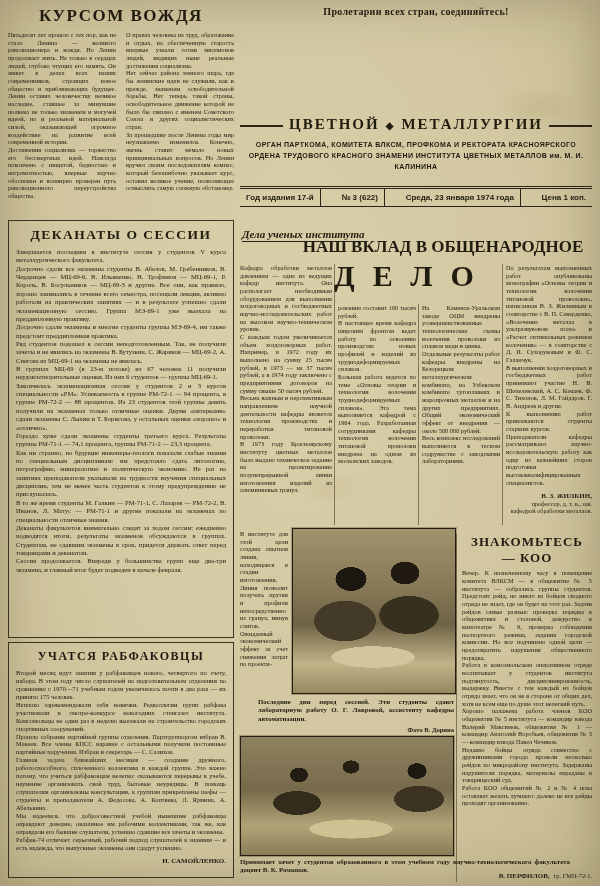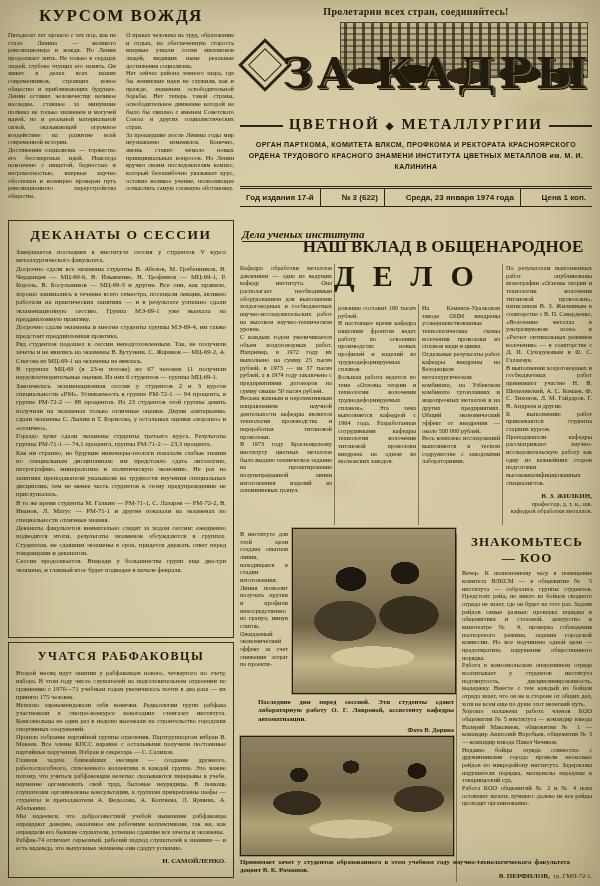--- a/index.html
+++ b/index.html
@@ -120,26 +120,20 @@
     <h1 class="kursom-title">КУРСОМ ВОЖДЯ</h1>
     <div class="kursom-body tinytext">Пятьдесят лет прошло с тех пор, как не стало Ленина — великого революционера и вождя. Но Ленин продолжает жить. Не только в сердцах людей, глубоко чтущих его память. Он живет в делах всех наших современников, строящих новое общество и приближающих будущее. Ленин оставил человечеству великое наследие, ставшее за минувшие полвека не только знаменем и могучей идеей, но и реальной материальной силой, оказывающей огромное воздействие на развитие всей современной истории.
 Достижения социализма — торжество его бессмертных идей. Навсегда покончено с нищетой, бедностью и неграмотностью, впервые научно обоснован и всемирно проверен путь революционного переустройства общества.
 О правах человека на труд, образование и отдых, на обеспеченную старость впервые узнали сотни миллионов людей, видящих ныне реальные достижения социализма.
 Нет сейчас района земного шара, где бы ленинские идеи не служили, как и прежде, знаменем освободительной борьбы. Нет теперь такой страны, освободительное движение которой не было бы связано с именем Советского Союза и других социалистических стран.
 За прошедшие после Ленина годы мир неузнаваемо изменился. Конечно, жизнь ставит немало новых принципиальных вопросов. Но Ленин вручил своим последователям компас, который безошибочно указывает курс, оставил великое учение, позволяющее осмыслить самую сложную обстановку.</div>
   </section>
 
   <section class="abs masthead">
     <div class="slogan">Пролетарии всех стран, соединяйтесь!</div>
-    <div class="art">
-      <div class="building"></div>
-      <div class="trees"></div>
-      <div class="emblem"></div>
-      <div class="mast-title">ЗА КАДРЫ</div>
-    </div>
     <div class="subtitle-row">
       <span class="subline"></span>
       <span>ЦВЕТНОЙ</span>
       <span class="sub-diamond">◆</span>
       <span>МЕТАЛЛУРГИИ</span>
       <span class="subline"></span>
     </div>
     <div class="organ">ОРГАН ПАРТКОМА, КОМИТЕТА ВЛКСМ, ПРОФКОМА И РЕКТОРАТА КРАСНОЯРСКОГО ОРДЕНА ТРУДОВОГО КРАСНОГО ЗНАМЕНИ ИНСТИТУТА ЦВЕТНЫХ МЕТАЛЛОВ им. М. И. КАЛИНИНА</div>
     <div class="datebar">
       <span class="datecell">Год издания 17-й</span>

